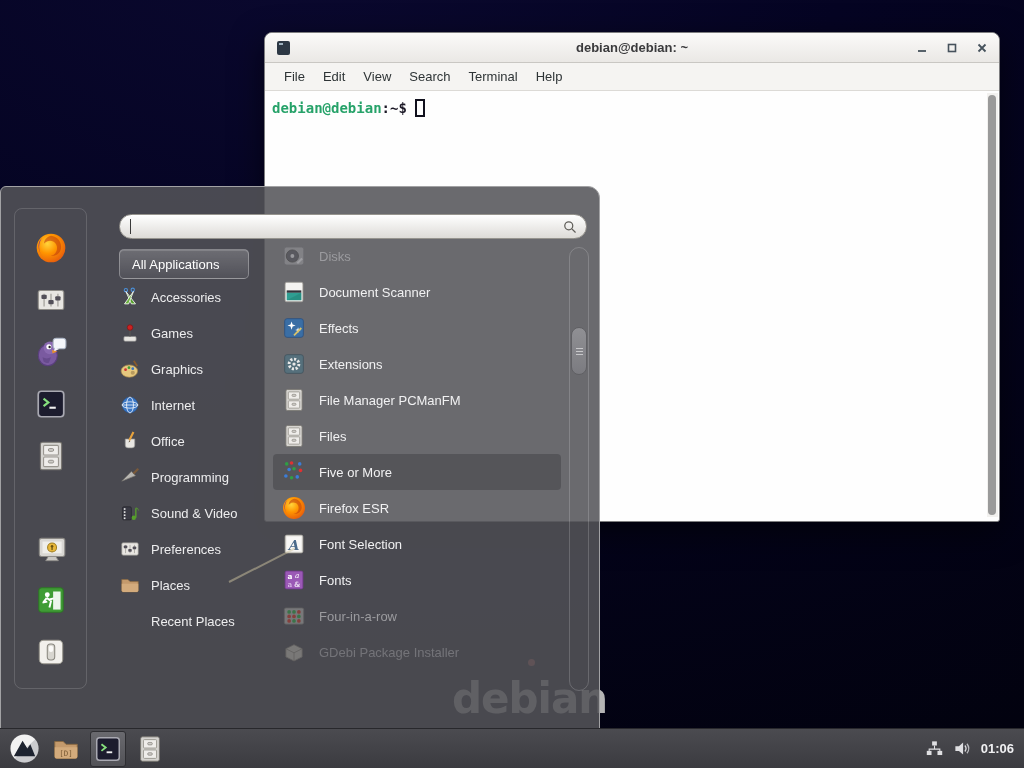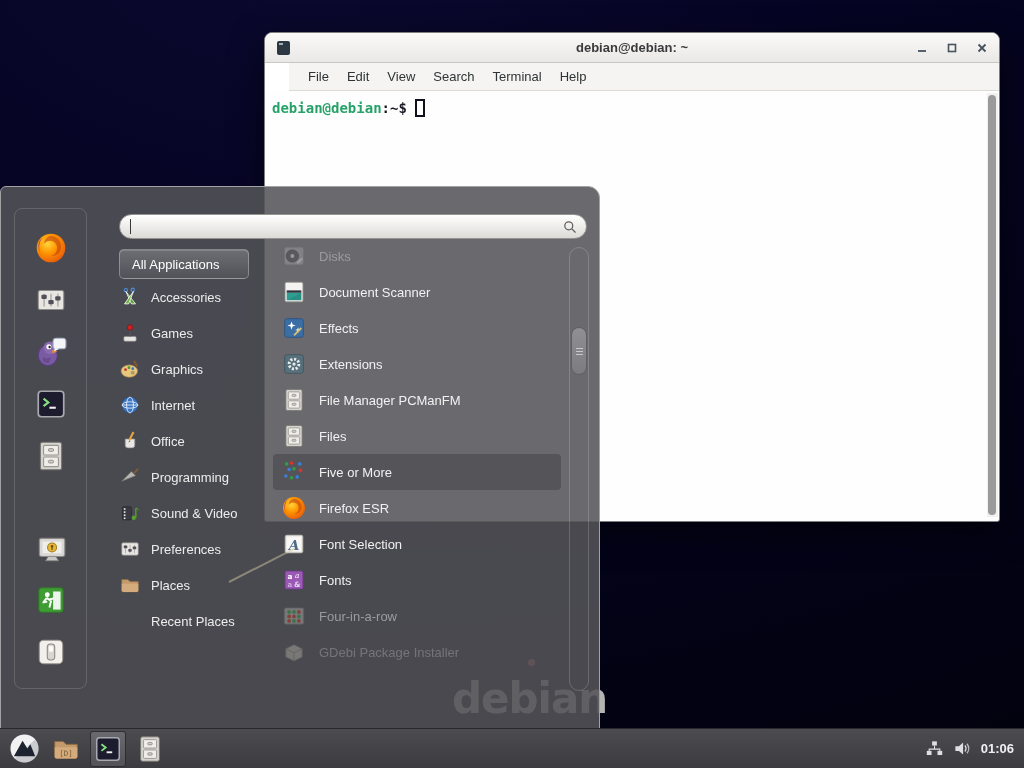--- a/index.html
+++ b/index.html
@@ -20,21 +20,21 @@
   .titlebar { height:30px; background:linear-gradient(180deg,#fbfaf9,#eae8e5);
               border-bottom:1px solid #c9c7c3; border-radius:8px 8px 0 0;
               display:flex; align-items:center; padding:10px 12px; position:relative; }
   .title-icon { width:13px; height:14px; background:#2c3744; border-radius:2px; position:relative; }
   .title-icon::after { content:""; position:absolute; left:2px; top:2px; width:4px; height:2px; background:#9fb2c0; }
   .win-title { position:absolute; left:0; right:0; text-align:center; font-size:13px;
                font-weight:bold; color:#3a3a3c; pointer-events:none; }
   .winbtns { margin-left:auto; display:flex; gap:19px; align-items:center; z-index:1; }
   .winbtn { width:11px; height:11px; display:flex; align-items:center; justify-content:center; cursor:default; }
   .menubar { height:28px; background:#f5f4f2; border-bottom:1px solid #dcdad6;
-             display:flex; align-items:center; padding-left:10px;margin-left:24px; }
+             display:flex; align-items:center; padding-left:10px; }
   .menubar span { font-size:13px; color:#2e3436; padding:4px 9px; }
   .termbody { position:relative; height:430px; background:#fefefe;
               font-family:"DejaVu Sans Mono","Liberation Mono",monospace; font-size:14px;
               padding:8px 0 16px 7px; border-radius:0 0 3px 3px; }
   .prompt-user { color:#26a269; font-weight:bold; }
   .prompt-path { color:#1b1826; font-weight:bold; }
   .term-cursor { display:inline-block; width:10px; height:18px; border:2px solid #11101d;
                  margin-left:8px; vertical-align:-4px; }
   .term-scroll-track { position:absolute; top:2px; bottom:4px; right:1px; width:11px; background:#f2f1ef; }
   .term-scroll-thumb { position:absolute; top:2px; bottom:2px; right:2px; width:8px;

